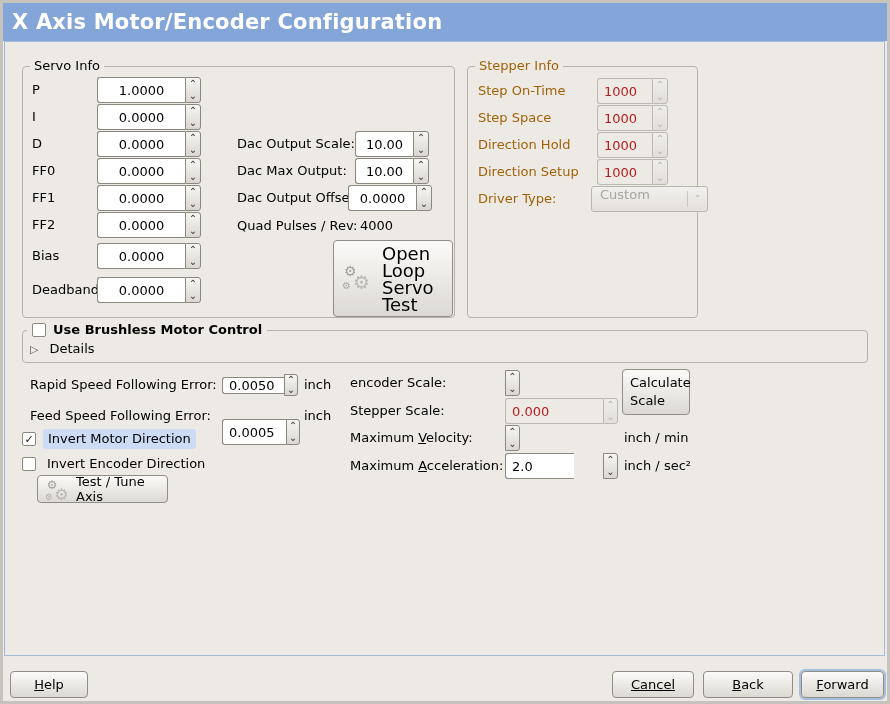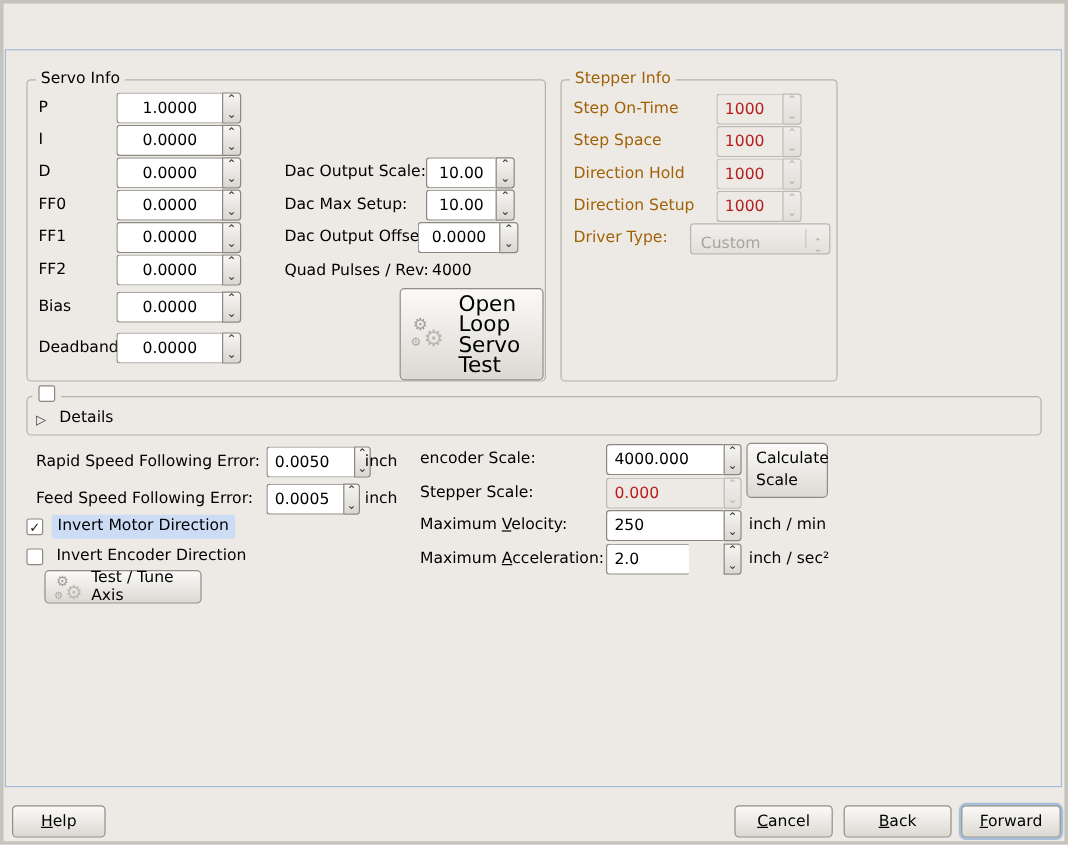--- a/index.html
+++ b/index.html
@@ -34,36 +34,39 @@
     display:inline-flex;align-items:center;justify-content:center;font-size:11px;font-weight:bold;color:#141414;flex:none;}
   .cbrow{position:absolute;display:flex;align-items:center;gap:7px;height:20px;}
   .lbl2{font-size:13px;line-height:16px;white-space:nowrap;}
   .hl{background:#cbdcf4;border-radius:3px;padding:2px 5px;}
   .gears{position:relative;width:32px;height:32px;flex:none;}
   .gears .g1{position:absolute;left:2px;top:0;font-size:14px;color:#a09e98;}
   .gears .g2{position:absolute;left:11px;top:8px;font-size:19px;color:#bbb8b2;}
   .gears .g3{position:absolute;left:0;top:17px;font-size:10px;color:#aeaba5;}
   .gears.sm{width:27px;height:26px;transform:scale(.85);transform-origin:left center;}
   .ol-lines{font-size:18px;line-height:17px;text-align:left;}
-  .combo{position:absolute;display:flex;align-items:flex-end;border:1px solid #b9b6af;border-radius:3px;
-    background:linear-gradient(#f2f0ed,#e3e0da);box-sizing:border-box;}
+  .combo{position:absolute;display:flex;align-items:flex-start;border:1px solid #b9b6af;border-radius:3px;
+    background:linear-gradient(#f2f0ed,#e3e0da);box-sizing:border-box;margin-left:16px;}
   .combo .val{flex:1;padding-left:8px;font-size:13px;color:#a7a49e;}
   .combo .sep{width:1px;align-self:stretch;background:#c8c5bf;margin:4px 0;}
   .combo .chev{width:19px;display:flex;flex-direction:column;align-items:center;justify-content:center;
     color:#b2afa9;font-size:9px;line-height:5px;}
   .exp{font-size:11px;color:#4a4a4a;}
   .exprow{position:absolute;display:flex;align-items:center;gap:11px;}
   .u{text-decoration:underline;}
   .calc-lines{font-size:13px;line-height:18px;text-align:left;}
 </style>
 </head>
 <body>
 
 <div class="screen">
 
+  <div class="titlebar">
+    <span class="t">X Axis Motor/Encoder Configuration</span>
+  </div>
 
   <div class="content"></div>
 
   <div class="gframe" style="left:22px;top:66px;width:433px;height:252px;">
     <span class="legend">Servo Info</span>
   </div>
 
   <span class="lbl" style="left:32px;top:82px;">P</span>
   <span class="lbl" style="left:32px;top:109px;">I</span>
   <span class="lbl" style="left:32px;top:136px;">D</span>
@@ -124,21 +127,21 @@
   </div>
   <div class="spinbox" style="left:97px;top:277px;width:104px;">
     <div class="entry center">0.0000</div>
     <div class="spin">
       <div>⌃</div>
       <div>⌄</div>
     </div>
   </div>
 
   <span class="lbl" style="left:237px;top:136px;">Dac Output Scale:</span>
-  <span class="lbl" style="left:237px;top:163px;">Dac Max Setup:</span>
+  <span class="lbl" style="left:237px;top:163px;">Dac Max Output:</span>
   <span class="lbl" style="left:237px;top:190px;">Dac Output Offset:</span>
   <span class="lbl" style="left:237px;top:218px;">Quad Pulses / Rev:</span>
   <span class="lbl" style="left:360px;top:218px;">4000</span>
 
   <div class="spinbox" style="left:355px;top:131px;width:74px;">
     <div class="entry center">10.00</div>
     <div class="spin">
       <div>⌃</div>
       <div>⌄</div>
     </div>
@@ -216,39 +219,40 @@
     <span class="sep"></span>
     <span class="chev">
       <span>⌃</span>
       <span>⌄</span>
     </span>
   </div>
 
   <div class="gframe" style="left:22px;top:330px;width:846px;height:33px;">
     <span class="legend2">
       <span class="cb"></span>
+      <span>Use Brushless Motor Control</span>
     </span>
   </div>
   <div class="exprow" style="left:30px;top:341px;">
     <span class="exp">▷</span>
     <span class="lbl2">Details</span>
   </div>
 
   <span class="lbl" style="left:30px;top:377px;">Rapid Speed Following Error:</span>
-  <div class="spinbox" style="left:222px;top:372px;width:87px;">
+  <div class="spinbox" style="left:222px;top:372px;width:76px;align-items:center;">
     <div class="entry left">0.0050</div>
     <div class="spin" style="width:14px;">
       <div>⌃</div>
       <div>⌄</div>
     </div>
   </div>
   <span class="lbl" style="left:304px;top:377px;">inch</span>
 
   <span class="lbl" style="left:30px;top:408px;">Feed Speed Following Error:</span>
-  <div class="spinbox" style="left:222px;top:403px;width:78px;">
+  <div class="spinbox" style="left:222px;top:419px;width:78px;">
     <div class="entry left">0.0005</div>
     <div class="spin" style="width:14px;">
       <div>⌃</div>
       <div>⌄</div>
     </div>
   </div>
   <span class="lbl" style="left:304px;top:408px;">inch</span>
 
   <div class="cbrow" style="left:22px;top:429px;">
     <span class="cb checked">✓</span>
@@ -263,21 +267,20 @@
     <span class="gears sm">
       <span class="g1">⚙</span>
       <span class="g2">⚙</span>
       <span class="g3">⚙</span>
     </span>
     <span>Test / Tune Axis</span>
   </div>
 
   <span class="lbl" style="left:350px;top:375px;">encoder Scale:</span>
   <div class="spinbox" style="left:505px;top:370px;width:113px;">
-    <div class="entry left">4000.000</div>
     <div class="spin" style="width:15px;">
       <div>⌃</div>
       <div>⌄</div>
     </div>
   </div>
   <div class="btn" style="left:622px;top:369px;width:68px;height:46px;justify-content:flex-start;padding-left:7px;">
     <span class="calc-lines">
       <span style="display:block;">Calculate</span>
       <span style="display:block;">Scale</span>
     </span>
@@ -287,42 +290,41 @@
   <div class="spinbox off" style="left:505px;top:398px;width:113px;">
     <div class="entry left">0.000</div>
     <div class="spin" style="width:15px;">
       <div>⌃</div>
       <div>⌄</div>
     </div>
   </div>
 
   <span class="lbl" style="left:350px;top:430px;"><span>Maximum </span><span class="u">V</span><span>elocity:</span></span>
   <div class="spinbox" style="left:505px;top:425px;width:113px;">
-    <div class="entry left">250</div>
     <div class="spin" style="width:15px;">
       <div>⌃</div>
       <div>⌄</div>
     </div>
   </div>
   <span class="lbl" style="left:624px;top:430px;">inch / min</span>
 
   <span class="lbl" style="left:350px;top:458px;"><span>Maximum </span><span class="u">A</span><span>cceleration:</span></span>
   <div class="spinbox" style="left:505px;top:453px;width:113px;gap:29px;">
     <div class="entry left">2.0</div>
     <div class="spin" style="width:15px;">
       <div>⌃</div>
       <div>⌄</div>
     </div>
   </div>
   <span class="lbl" style="left:624px;top:458px;">inch / sec²</span>
 
   <div class="btn" style="left:10px;top:671px;width:78px;height:27px;">
     <span><span class="u">H</span><span>elp</span></span>
   </div>
-  <div class="btn" style="left:612px;top:671px;width:82px;height:27px;">
+  <div class="btn" style="left:612px;top:671px;width:82px;height:27px;text-decoration:underline;">
     <span><span class="u">C</span><span>ancel</span></span>
   </div>
   <div class="btn" style="left:703px;top:671px;width:90px;height:27px;">
     <span><span class="u">B</span><span>ack</span></span>
   </div>
   <div class="btn default" style="left:801px;top:671px;width:83px;height:27px;">
     <span><span class="u">F</span><span>orward</span></span>
   </div>
 
   <div class="winborder"></div>

